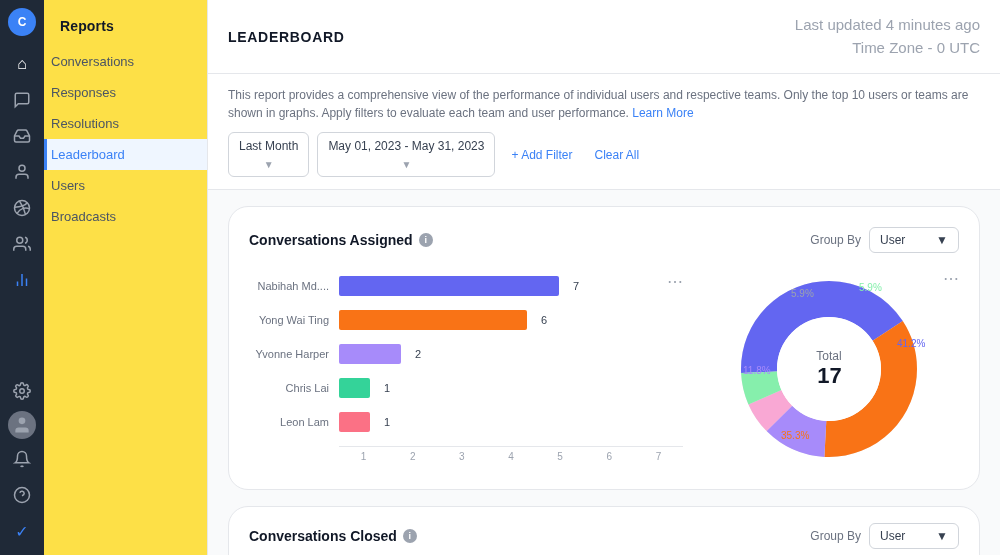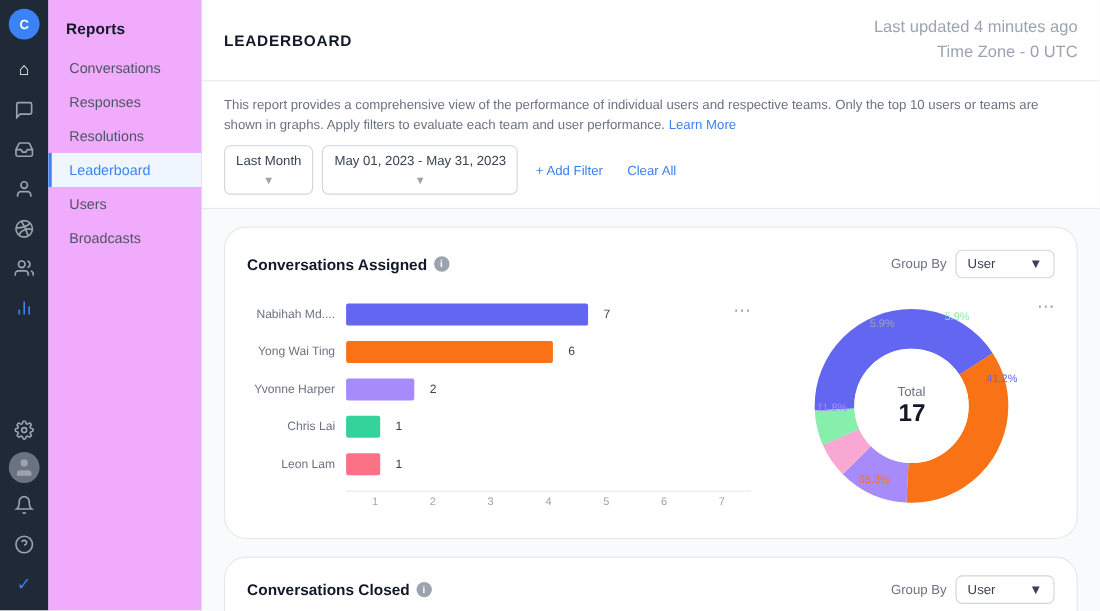--- a/index.html
+++ b/index.html
@@ -28,35 +28,35 @@
     }
     .rail-icon.active { color: white; }
     .rail-bottom { margin-top: auto; display: flex; flex-direction: column; align-items: center; gap: 4px; }
     .rail-avatar-bottom {
       width: 28px; height: 28px; border-radius: 50%;
       background: #6b7280; overflow: hidden; display: flex; align-items: center; justify-content: center;
     }
 
     
     .sidebar {
-      width: 140px;
-      background: #f0abfc;
+      width: 164px;
+      background: #fde047;
       border-right: 1px solid #e5e7eb;
       display: flex;
       flex-direction: column;
       padding: 12px 0;
       flex-shrink: 0;
     }
     .sidebar-title {
       font-size: 14px; font-weight: 700; color: #111827;
       padding: 6px 16px 12px; letter-spacing: 0.01em;
     }
     .sidebar-item {
       display: flex; align-items: center;
-      padding: 8px 16px;
+      padding: 8px 4px;
       color: #4b5563; font-size: 13px; cursor: pointer;
       border-left: 3px solid transparent;
     }
     .sidebar-item.active { color: #3b82f6; border-left-color: #3b82f6; background: #eff6ff; font-weight: 500; }
 
     
     .main {
       flex: 1;
       display: flex;
       flex-direction: column;

